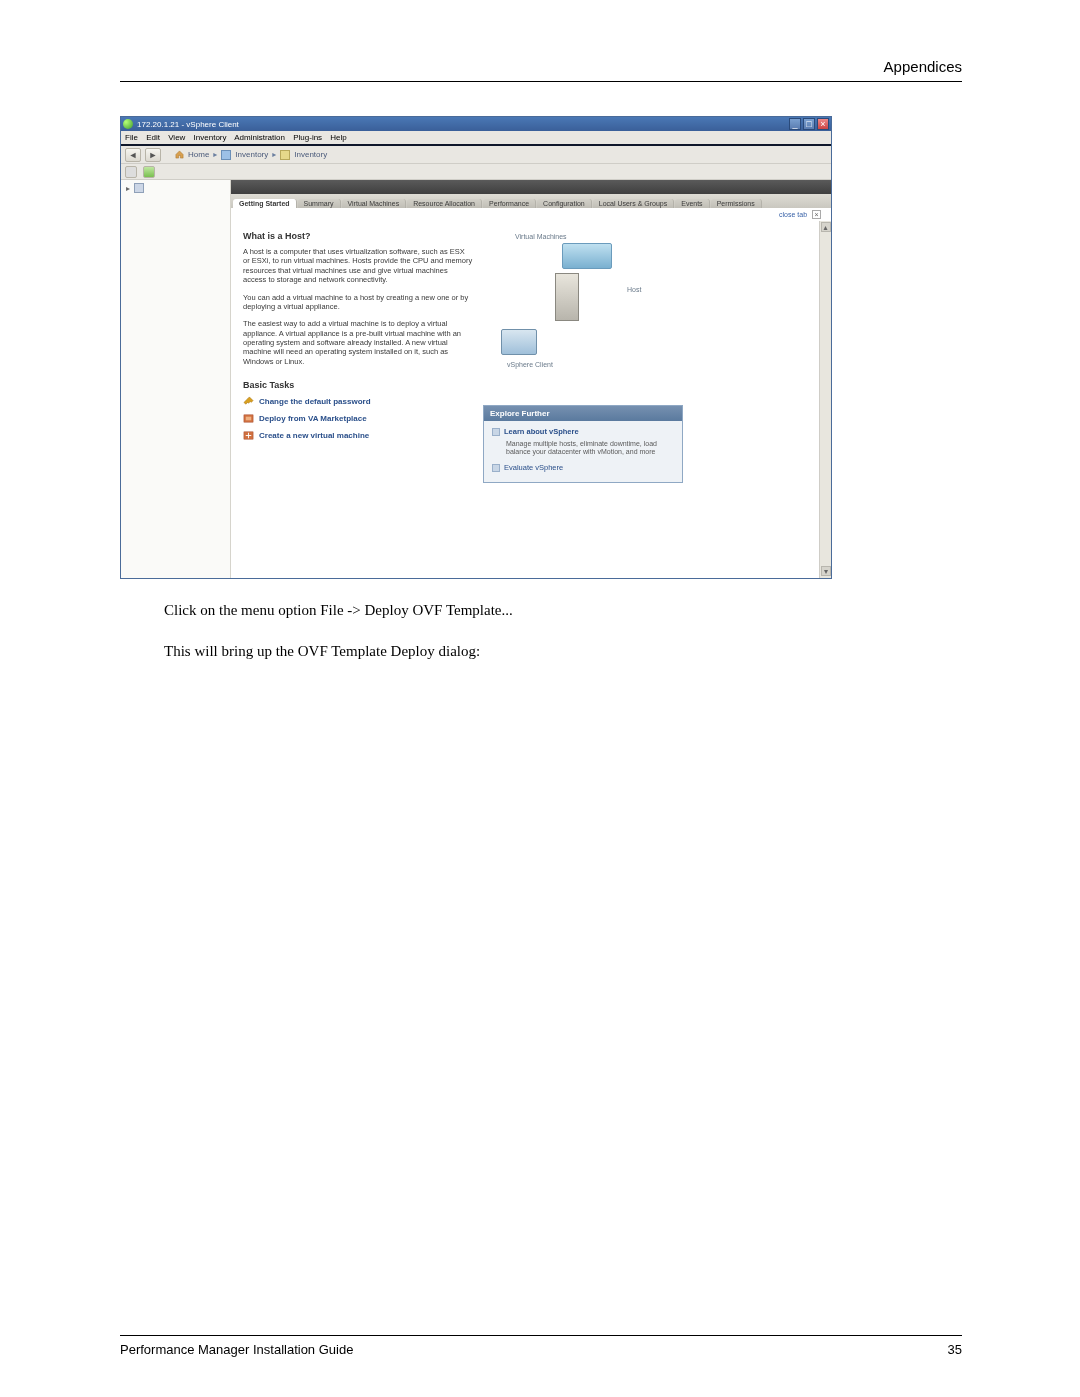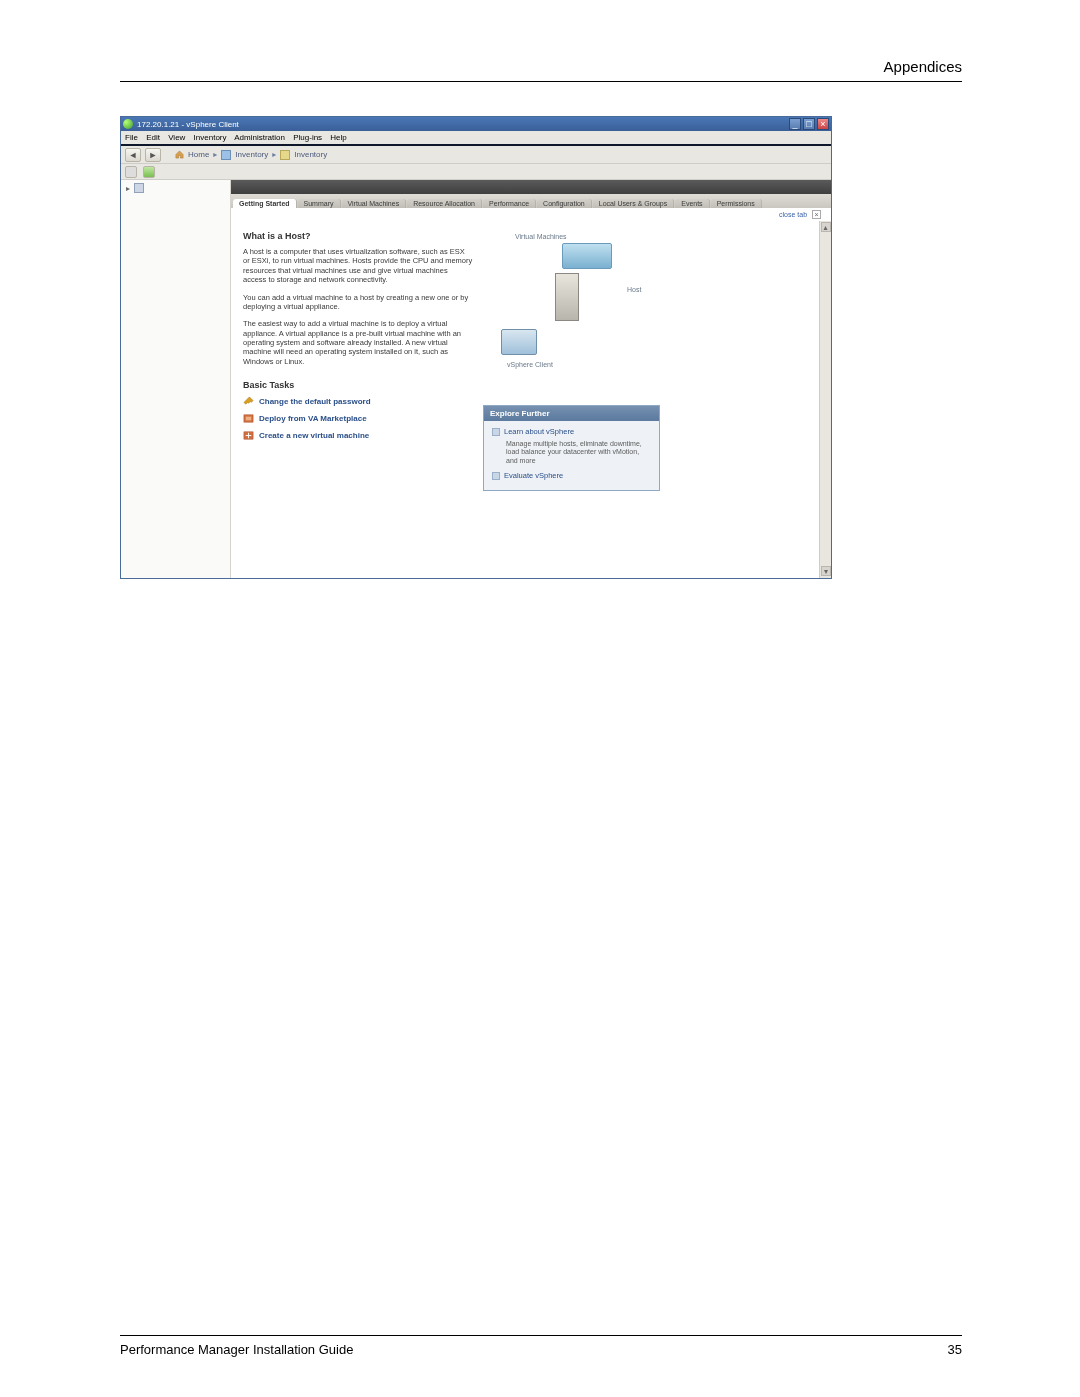--- a/index.html
+++ b/index.html
@@ -54,21 +54,21 @@
   .task-link { display:flex; align-items:center; gap:5px; font-size:8px; color:#2a4f8a; font-weight:bold; margin-bottom:6px; }
   .task-ico { width:11px; height:11px; display:inline-block; }
   .gs-right { flex:1; position:relative; }
   .diagram { width:190px; height:140px; position:relative; margin-left:4px; }
   .vm-label { position:absolute; top:2px; left:28px; font-size:7px; color:#6a7a8a; }
   .vm-box { position:absolute; top:12px; left:75px; width:50px; height:26px; background:linear-gradient(#bfe0f0,#7ab0d0); border:1px solid #6a9bbc; border-radius:2px; }
   .server-box { position:absolute; top:42px; left:68px; width:24px; height:48px; background:linear-gradient(#e8e5dc,#b8b5ac); border:1px solid #8a8880; }
   .host-label { position:absolute; top:55px; left:140px; font-size:7px; color:#6a7a8a; }
   .monitor { position:absolute; top:98px; left:14px; width:36px; height:26px; background:linear-gradient(#d8e6f0,#a0c0da); border:1px solid #7090aa; border-radius:2px; }
   .client-label { position:absolute; top:130px; left:20px; font-size:7px; color:#6a7a8a; }
-  .explore-box { position:absolute; left:0; top:174px; width:177px; border:1px solid #8fa8c4; }
+  .explore-box { position:absolute; left:0; top:174px; width:200px; border:1px solid #8fa8c4; }
   .explore-head { background:linear-gradient(#7690b0,#5a7a9e); color:#fff; font-size:8px; font-weight:bold; padding:3px 6px; }
   .explore-body { background:#eef2f6; padding:6px 8px; font-size:7.5px; color:#2a4f8a; }
   .explore-body .ex-item { display:flex; gap:4px; margin-bottom:4px; }
   .explore-body .ex-sub { color:#5a5a5a; font-size:7px; margin-left:14px; margin-bottom:6px; line-height:1.2; }
   .ex-bullet { width:8px; height:8px; background:#c8d6e6; border:1px solid #9ab0ca; display:inline-block; flex-shrink:0; margin-top:1px; }
   .scroll-edge { position:absolute; right:0; top:0; bottom:0; width:12px; background:#e8e6de; border-left:1px solid #cfcdc7; }
   .scroll-arrow { width:10px; height:10px; background:#d6d4cc; border:1px solid #b8b6ae; margin:1px auto; font-size:8px; text-align:center; line-height:9px; color:#666; }
   .scroll-bottom { position:absolute; bottom:1px; left:1px; }
   
   .body-text { margin-top:20px; margin-left:44px; font-family: 'Times New Roman', Times, serif; font-size:15px; line-height:1.5; }
@@ -203,38 +203,42 @@
               <div class="host-label">Host</div>
               <div class="monitor"></div>
               <div class="client-label">vSphere Client</div>
             </div>
 
             <div class="explore-box">
               <div class="explore-head">Explore Further</div>
               <div class="explore-body">
                 <div class="ex-item">
                   <span class="ex-bullet"></span>
-                  <span style="font-weight:normal;">Learn about vSphere</span>
+                  <span style="font-weight:bold;">Learn about vSphere</span>
                 </div>
                 <div class="ex-sub">Manage multiple hosts, eliminate downtime, load balance your datacenter with vMotion, and more</div>
                 <div class="ex-item">
                   <span class="ex-bullet"></span>
                   <span style="font-weight:normal;">Evaluate vSphere</span>
                 </div>
               </div>
             </div>
           </div>
 
           <div class="scroll-edge">
             <div class="scroll-arrow">▴</div>
             <div class="scroll-arrow scroll-bottom">▾</div>
           </div>
         </div>
       </div>
     </div>
   </div>
 
+  <div class="body-text">
+    <p>Click on the menu option File -&gt; Deploy OVF Template...</p>
+    <p>This will bring up the OVF Template Deploy dialog:</p>
+  </div>
 </div>
 
 <div class="footer">
   <span>Performance Manager Installation Guide</span>
   <span>35</span>
 </div>
 
 </body></html>

